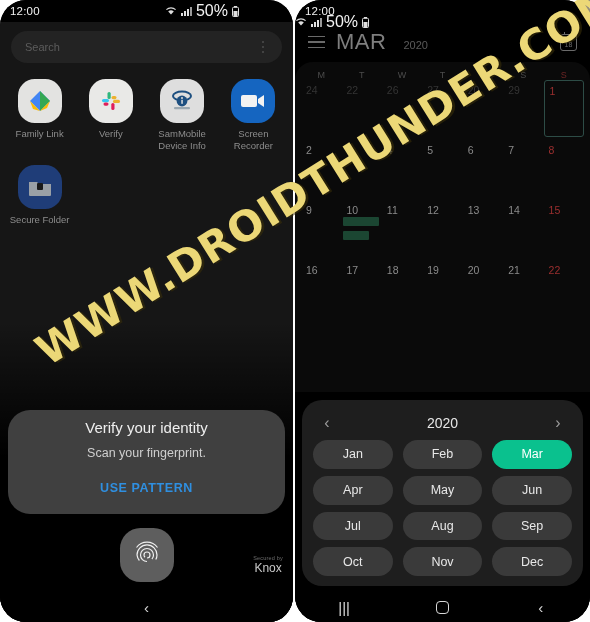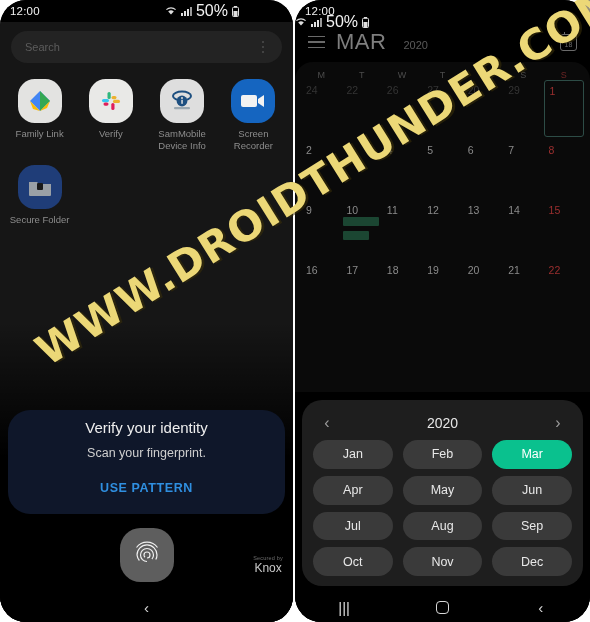--- a/index.html
+++ b/index.html
@@ -114,21 +114,21 @@
     position: absolute;
     left: 0; right: 0; bottom: 0;
     top: 300px;
     background: linear-gradient(to bottom, rgba(0,0,0,0) 0%, #000 45%, #000 100%);
   }
   .fpsheet {
     position: absolute;
     left: 8px; right: 8px;
     top: 410px;
     height: 104px;
-    background: #0f172a;
+    background: #404040;
     border-radius: 22px;
     display: flex; flex-direction: column;
     align-items: center;
     padding-top: 9px;
   }
   .fp-title { color: #eeeeee; font-size: 15px; }
   .fp-sub   { color: #cfcfcf; font-size: 12.5px; margin-top: 10px; }
   .fp-action{ color: #2f8fe0; font-size: 12.5px; font-weight: bold; letter-spacing: .6px; margin-top: 21px; }
 
   .fp-button {

